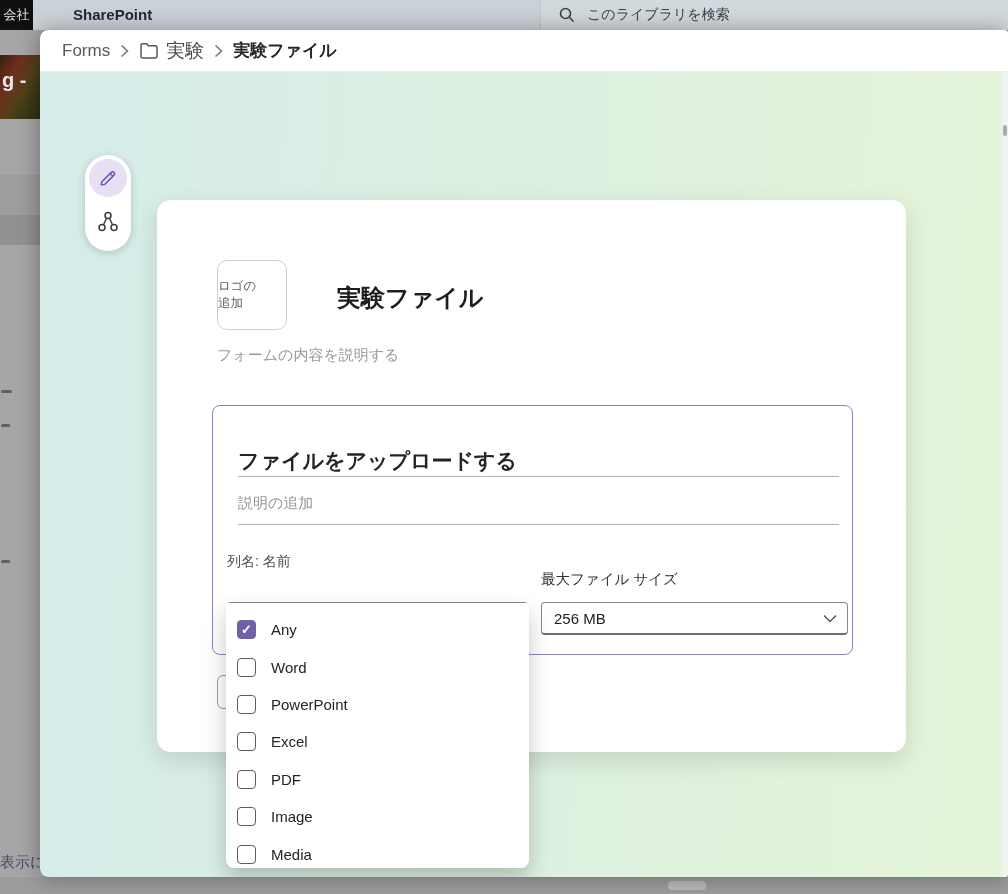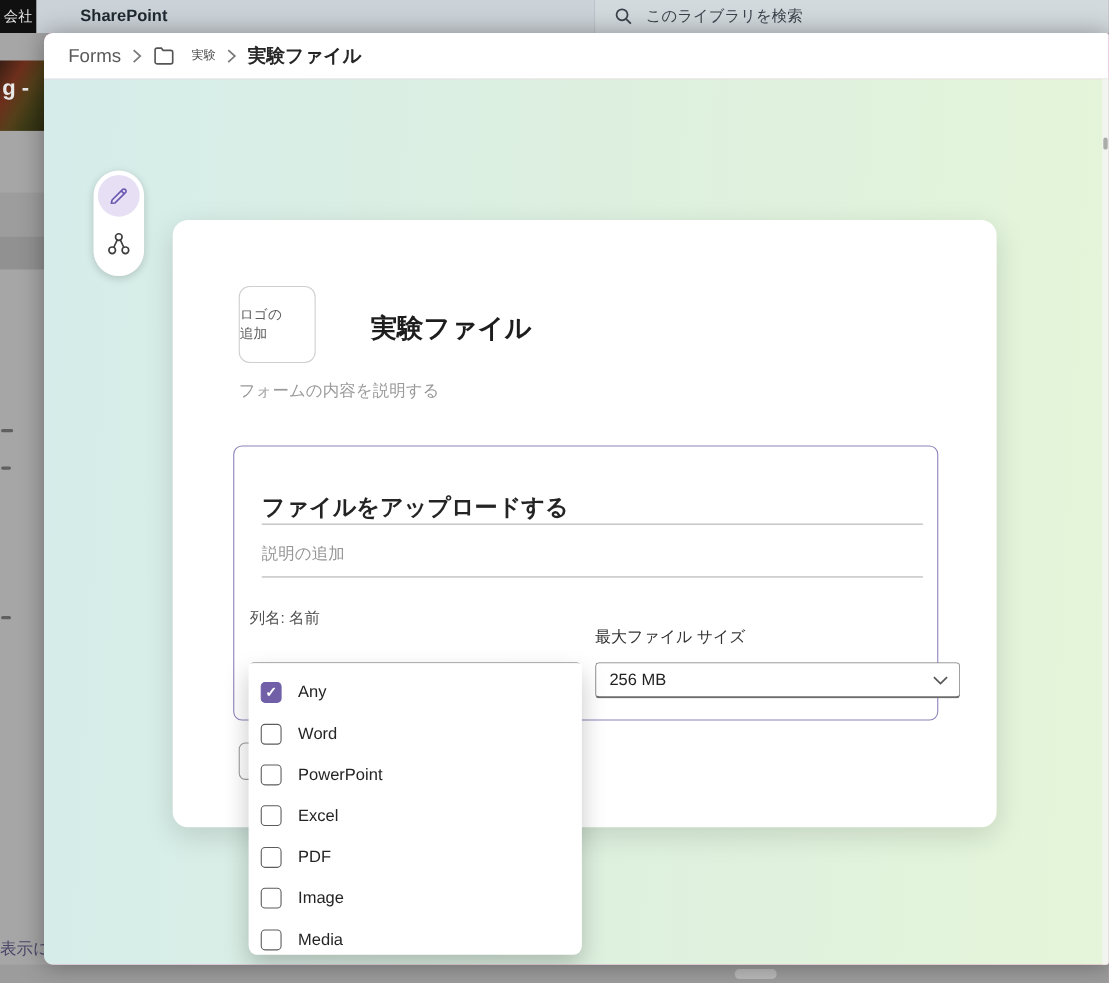--- a/index.html
+++ b/index.html
@@ -21,27 +21,27 @@
   .band-a { position:absolute; left:0; top:145px; width:40px; height:40px; background:#9d9d9d; }
   .band-b { position:absolute; left:0; top:185px; width:40px; height:30px; background:#919191; }
   .squiggle { position:absolute; width:11px; height:3px; background:#606060; border-radius:2px; }
   .partial-link { position:absolute; left:0; top:823px; font-size:15px; color:#4b4669; white-space:nowrap; }
 
   .bottom-strip { position:absolute; left:0; top:877px; width:1008px; height:17px; background:#9c9c9c; }
   .bottom-pill { position:absolute; left:668px; top:4px; width:38px; height:9px; background:#b9b9b9; border-radius:4px; }
 
   
   .modal { position:absolute; left:40px; top:30px; width:968px; height:847px; border-radius:8px 3px 3px 8px;
-           box-shadow:0 0 22px rgba(0,0,0,.35); overflow:hidden; background:#f9a8d4; }
+           box-shadow:0 0 22px rgba(0,0,0,.35); overflow:hidden; background:#0f172a; }
   .crumbbar { position:absolute; left:0; top:0; width:100%; height:42px; background:#ffffff; border-bottom:1px solid #ececec;
               display:flex; align-items:center; padding-left:22px; gap:10px; }
   .crumb { font-size:17px; color:#595959; }
   .crumb-current { font-size:17px; font-weight:bold; color:#262626; }
   .crumb-sep { display:flex; align-items:center; }
-  .crumb-folder { display:flex; align-items:center; gap:15px; color:#4a4a4a; font-size:11px; }
+  .crumb-folder { display:flex; align-items:center; gap:7px; color:#4a4a4a; font-size:19px; }
 
   .content { position:absolute; left:0; top:42px; width:968px; height:805px;
              background:linear-gradient(93deg,#d5ecea 0%,#ddf0e0 48%,#e4f5d9 100%); }
   .scroll-strip { position:absolute; right:0; top:0; width:6px; height:805px; background:#f1f4ef; }
   .scroll-thumb { position:absolute; right:1px; top:53px; width:4px; height:11px; background:#a9aca9; border-radius:2px; }
 
   
   .rail { position:absolute; left:45px; top:83px; width:46px; height:96px; background:#ffffff; border-radius:23px;
           box-shadow:0 2px 8px rgba(0,0,0,.18); display:flex; flex-direction:column; align-items:center; padding-top:4px; gap:6px; z-index:3; }
   .rail-btn { width:38px; height:38px; border-radius:50%; display:flex; align-items:center; justify-content:center; background:transparent; border:none; cursor:pointer; }
@@ -61,21 +61,21 @@
   .q-line1 { position:absolute; left:25px; top:70px; width:601px; border-top:1px solid #b2b2b2; }
   .q-desc { position:absolute; left:25px; top:88px; font-size:15px; color:#979797; }
   .q-line2 { position:absolute; left:25px; top:118px; width:601px; border-top:1px solid #b2b2b2; }
   .q-col { position:absolute; left:14px; top:147px; font-size:14px; color:#4f4f4f; }
   .q-label1 { position:absolute; left:14px; top:164px; font-size:14.5px; color:#333; }
   .q-label2 { position:absolute; left:328px; top:164px; font-size:14.5px; color:#333; }
   .dd { position:absolute; top:196px; height:33px; background:#fff; border:1px solid #898989; border-radius:4px;
         display:flex; align-items:center; padding:0 10px 0 12px; font-size:15px; color:#222; cursor:pointer; }
   .dd .spacer { flex:1; }
   .dd1 { left:14px; width:301px; border-bottom:2px solid #5f509b; }
-  .dd2 { left:328px; width:332px; border-bottom:2px solid #6d6d6d; }
+  .dd2 { left:328px; width:307px; border-bottom:2px solid #6d6d6d; }
 
   .ghost-btn { position:absolute; left:60px; top:475px; width:150px; height:34px; border:1px solid #9e9e9e; border-radius:6px; background:#fff; cursor:pointer; }
 
   
   .panel { position:absolute; left:186px; top:531px; width:303px; height:265px; background:#fff; border-radius:3px 3px 8px 8px;
            box-shadow:0 10px 22px rgba(0,0,0,.22); z-index:6; padding-top:8px; }
   .dd-item { height:37.4px; display:flex; align-items:center; padding-left:11px; gap:15px; cursor:pointer; }
   .cb { width:19px; height:19px; border:1.6px solid #5c5c5c; border-radius:4px; background:#fff;
         display:flex; align-items:center; justify-content:center; flex:none; }
   .cb .tick { display:none; color:#fff; font-size:13px; font-weight:bold; line-height:1; }

